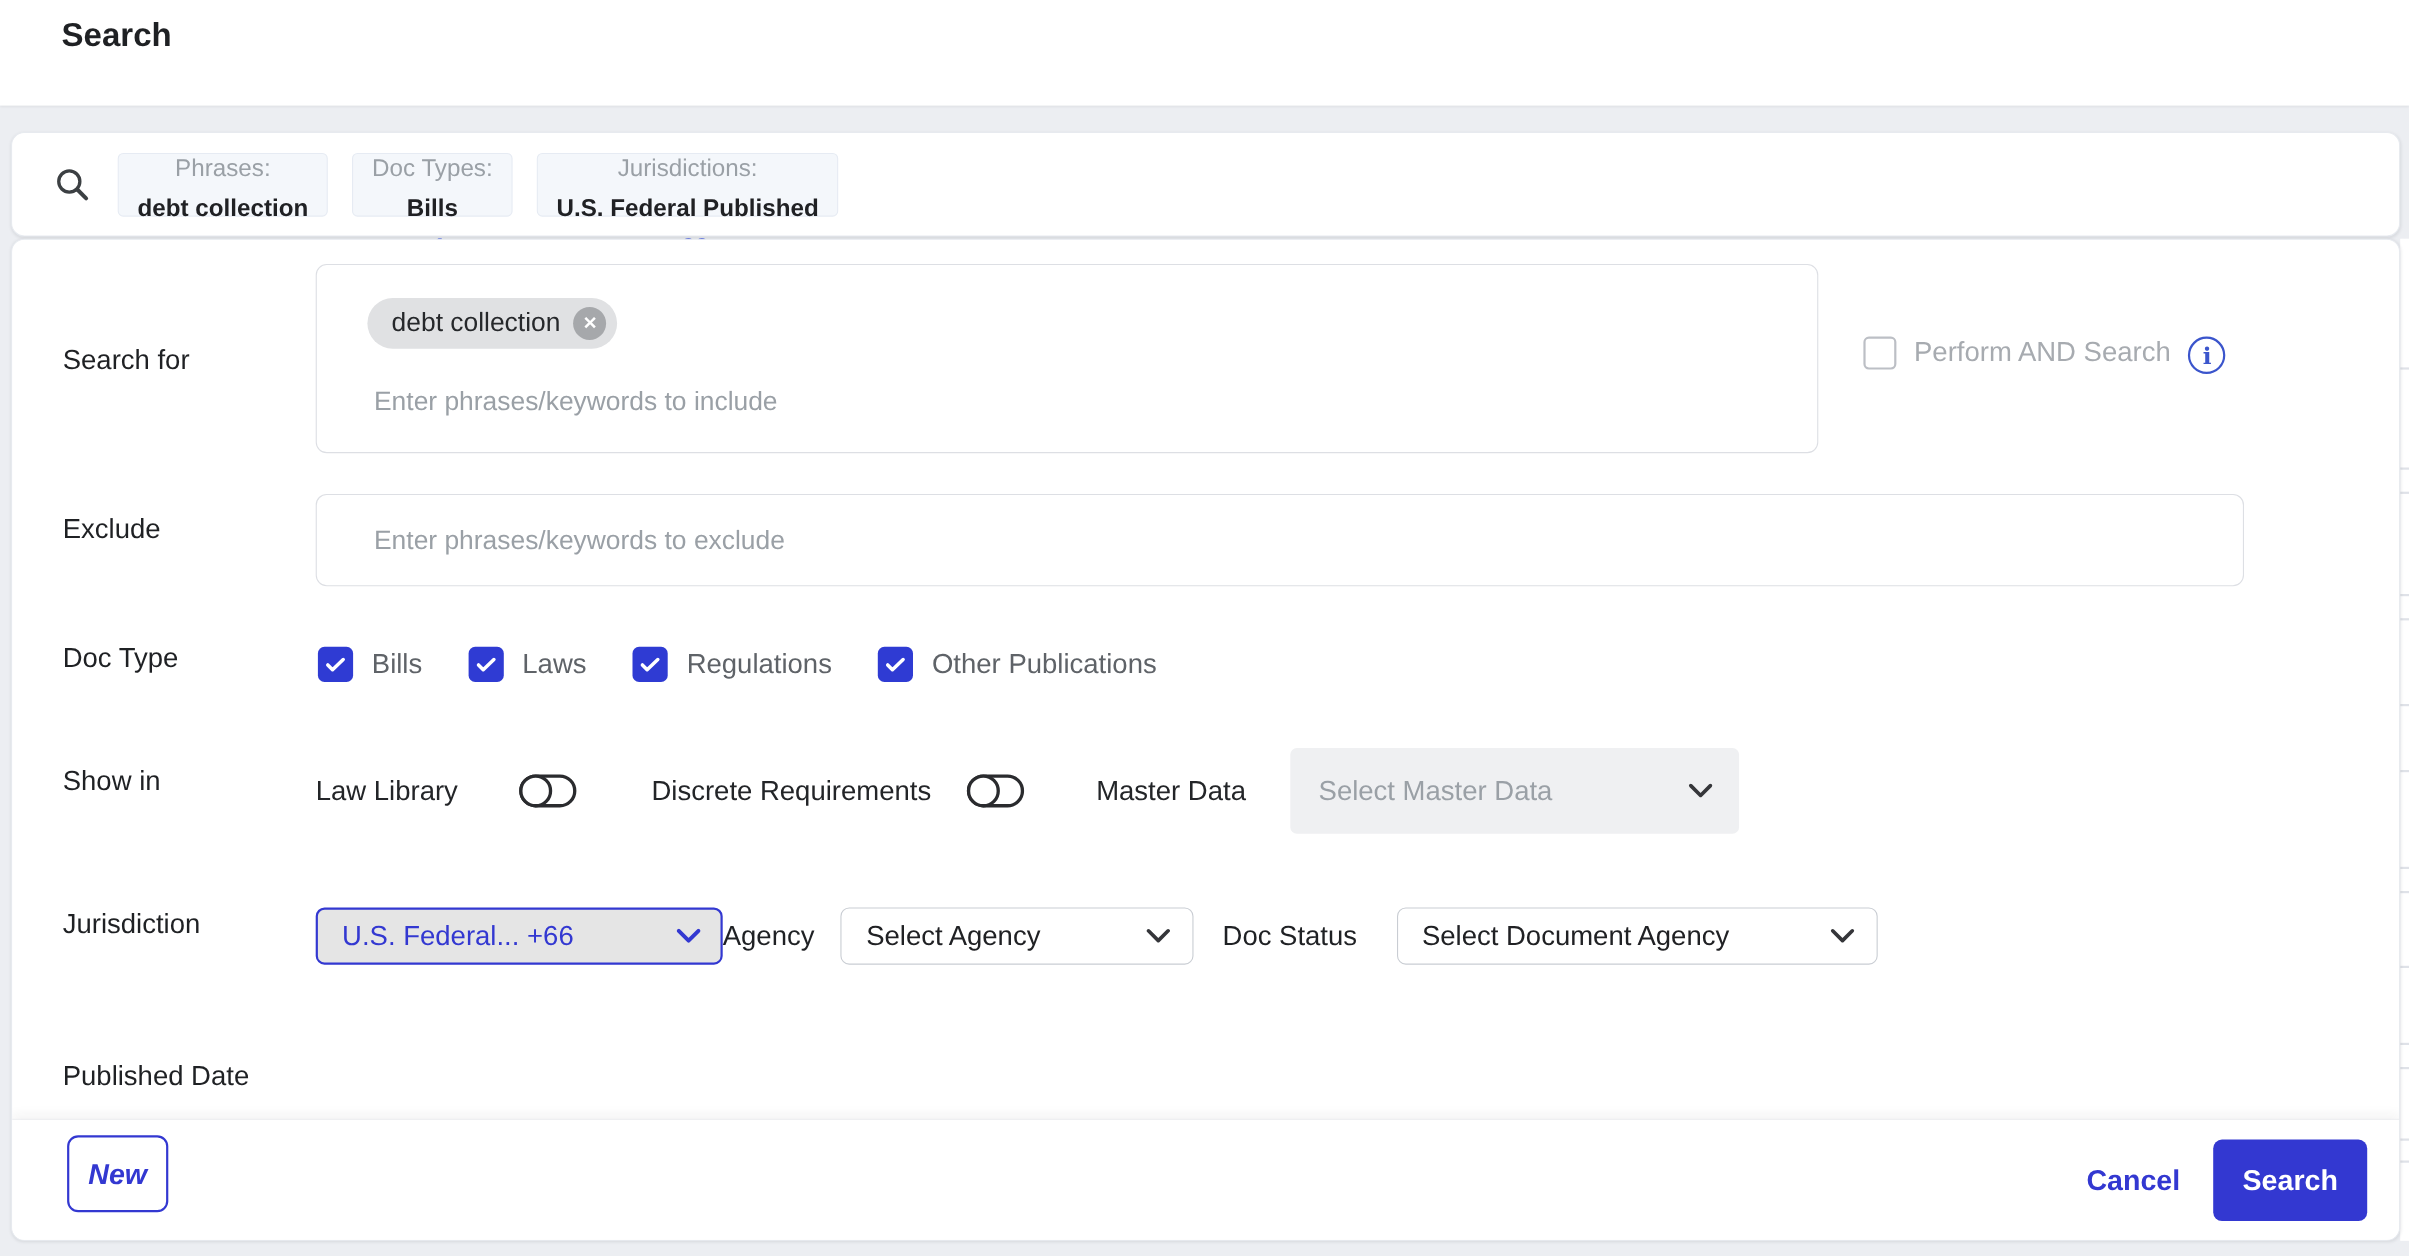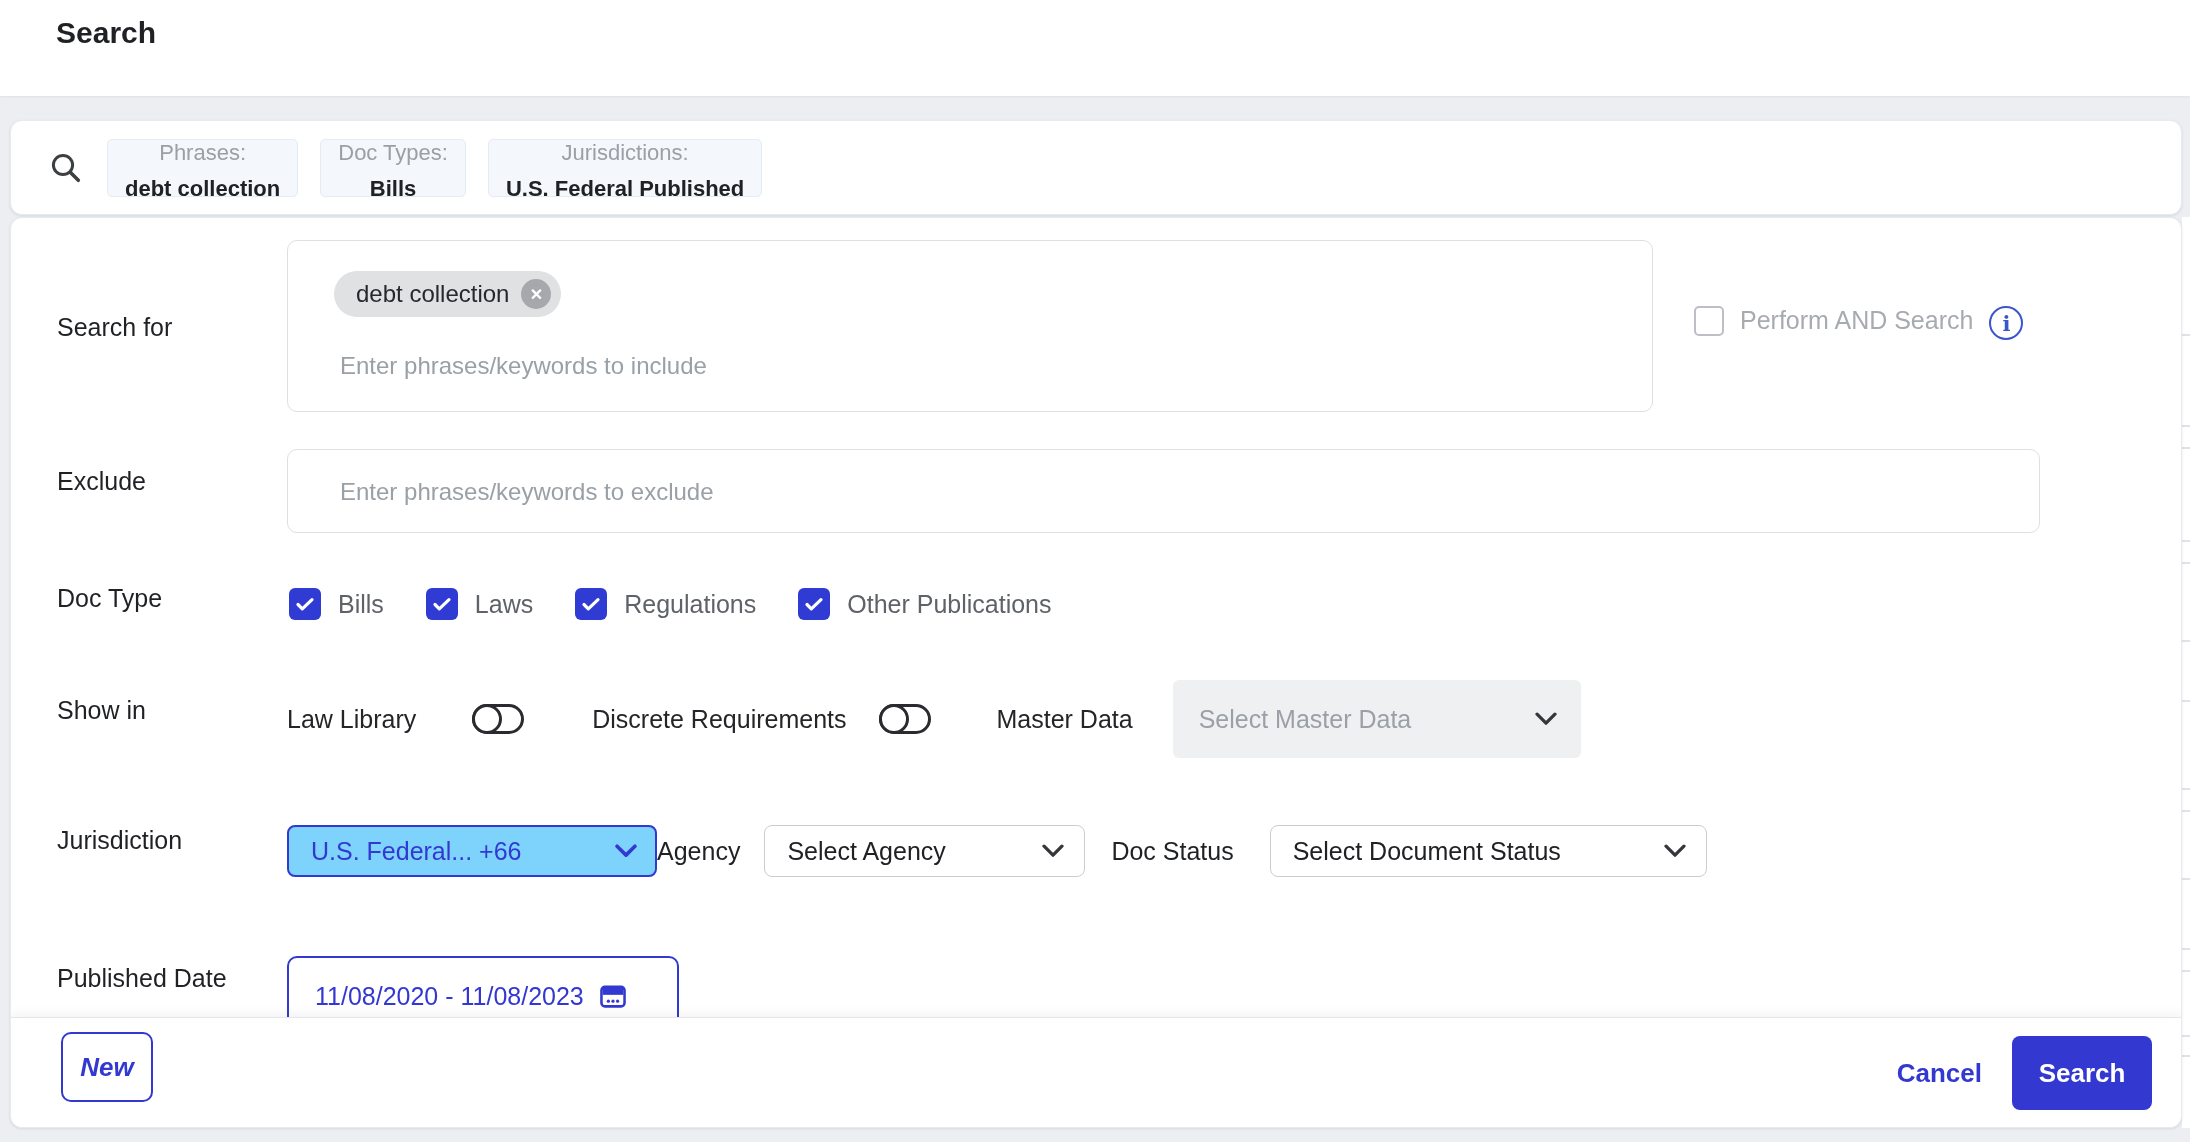--- a/index.html
+++ b/index.html
@@ -97,21 +97,21 @@
   .toggle .knob{
     position:absolute;left:-3px;top:-3px;width:30px;height:30px;border:3px solid #2a2b2e;
     border-radius:50%;background:#fff;box-sizing:border-box;
   }
   .select{
     display:flex;align-items:center;justify-content:space-between;box-sizing:border-box;cursor:pointer;
     font-size:25px;white-space:nowrap;
   }
   .sel-gray{width:408px;height:78px;background:#eff0f2;border-radius:6px;padding:0 24px 0 26px;color:#9aa0a6;}
   .sel-white{height:52px;background:#fff;border:1.5px solid #c9cdd3;border-radius:8px;padding:0 20px 0 22px;color:#202124;}
-  .sel-blue{height:52px;background:#7dd3fc;border:2px solid #3338d1;border-radius:8px;padding:0 18px 0 22px;color:#3338d1;box-sizing:border-box;}
+  .sel-blue{height:52px;background:#e5e5e5;border:2px solid #3338d1;border-radius:8px;padding:0 18px 0 22px;color:#3338d1;box-sizing:border-box;}
   
   .jur-row{position:absolute;left:276px;top:607px;height:52px;display:flex;align-items:center;}
   .inline-label{font-size:25px;color:#1f2124;white-space:nowrap;}
   
   .date-field{
     position:absolute;left:276px;top:738px;width:392px;height:80px;border:2px solid #3338d1;border-radius:10px;
     box-sizing:border-box;display:flex;align-items:center;gap:14px;padding:0 18px 0 26px;cursor:pointer;background:#fff;
   }
   .date-text{font-size:25px;color:#3338d1;white-space:nowrap;}
   
@@ -271,38 +271,28 @@
       </div>
       <span class="inline-label" style="">Agency</span>
       <div class="select sel-white" style="width:321px;margin-left:24px">
         <span>Select Agency</span>
         <svg width="22" height="14" viewBox="0 0 16 10">
             <path d="M1.5 1.5 L8 8 L14.5 1.5" stroke="#35363a" stroke-width="2.4" fill="none" stroke-linecap="round" stroke-linejoin="round"></path>
           </svg>
       </div>
       <span class="inline-label" style="margin-left:26px">Doc Status</span>
       <div class="select sel-white" style="width:437px;margin-left:36px">
-        <span>Select Document Status</span>
+        <span>Select Document Agency</span>
         <svg width="22" height="14" viewBox="0 0 16 10">
             <path d="M1.5 1.5 L8 8 L14.5 1.5" stroke="#35363a" stroke-width="2.4" fill="none" stroke-linecap="round" stroke-linejoin="round"></path>
           </svg>
       </div>
     </div>
 
     <span class="row-label" style="top:746px">Published Date</span>
-    <div class="date-field">
-      <span class="date-text">11/08/2020 - 11/08/2023</span>
-      <svg width="30" height="30" viewBox="0 0 26 26">
-        <rect x="3" y="5" width="20" height="17" rx="3" fill="none" stroke="#3338d1" stroke-width="2.2"></rect>
-        <path d="M4 6 h18 v6 h-18 z" fill="#3338d1"></path>
-        <circle cx="9" cy="17.5" r="1.4" fill="#3338d1"></circle>
-        <circle cx="13" cy="17.5" r="1.4" fill="#3338d1"></circle>
-        <circle cx="17" cy="17.5" r="1.4" fill="#3338d1"></circle>
-      </svg>
-    </div>
 
     <div class="form-footer">
       <button class="btn-new">New</button>
       <div class="footer-right">
         <button class="btn-cancel">Cancel</button>
         <button class="btn-search">Search</button>
       </div>
     </div>
 
   </div>

